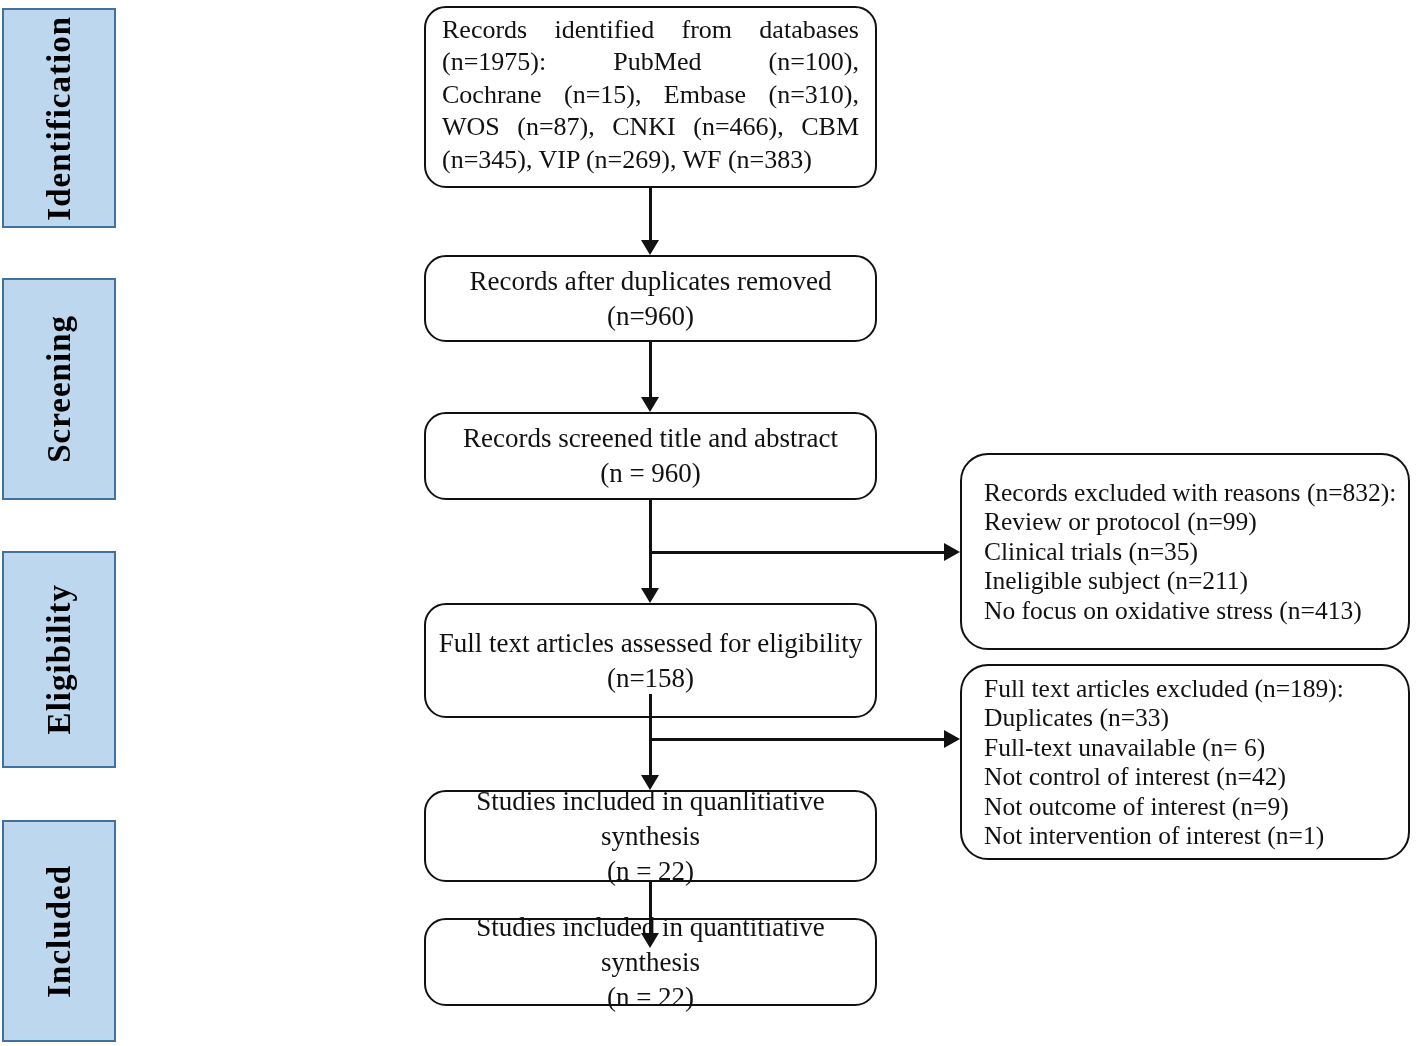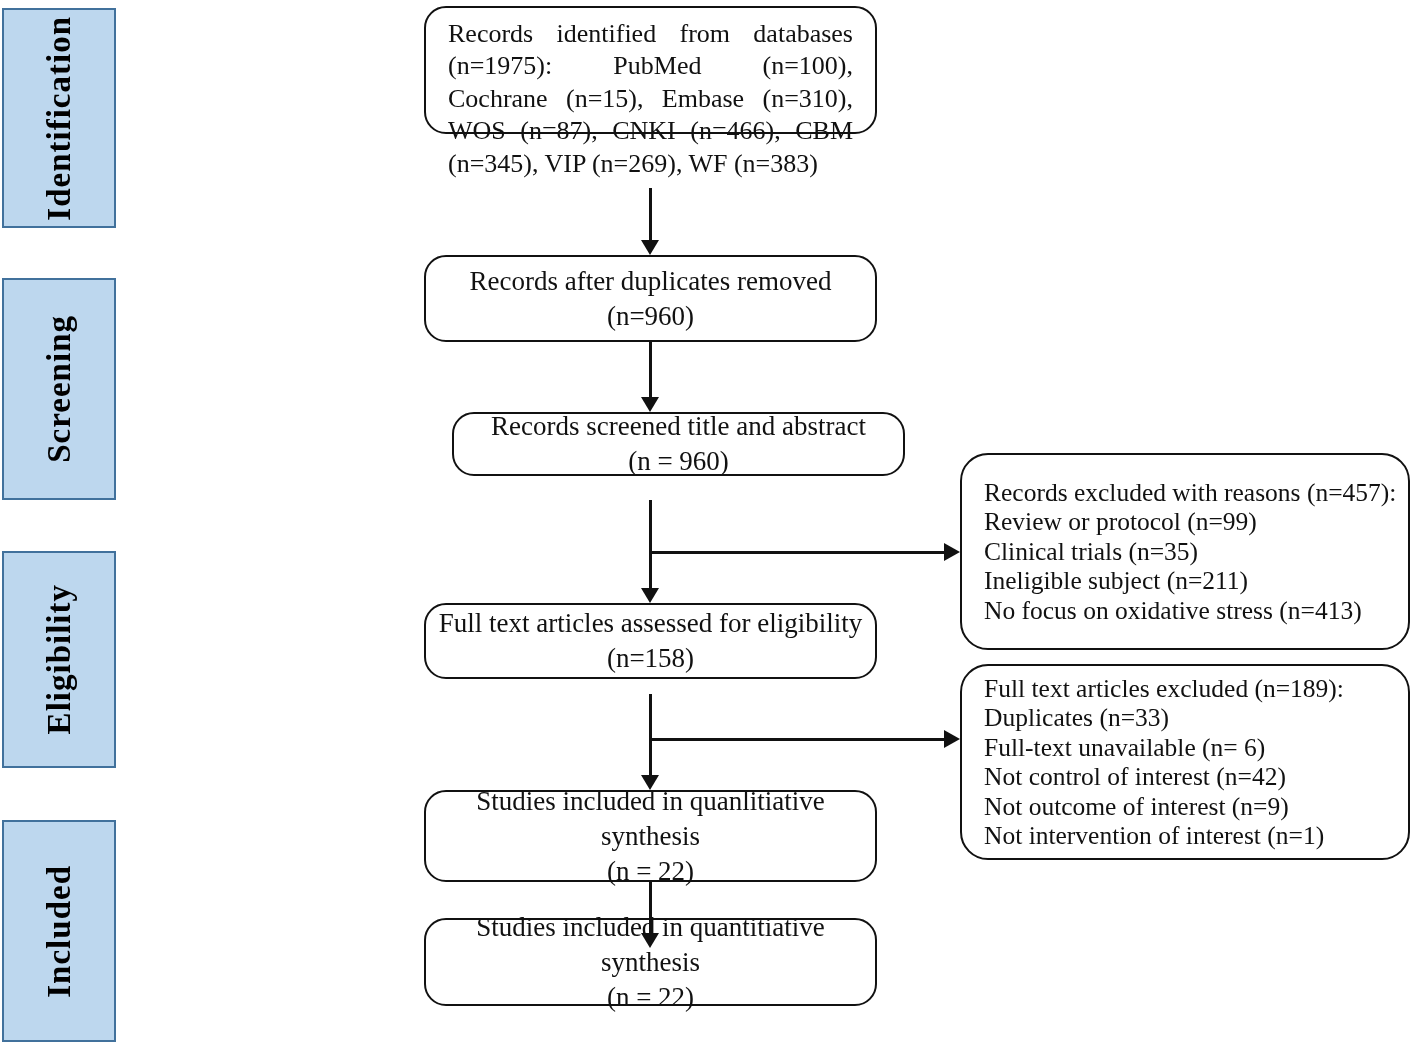--- a/index.html
+++ b/index.html
@@ -48,24 +48,24 @@
     position: absolute;
     box-sizing: border-box;
     border: 2.5px solid #111111;
     border-radius: 22px;
     background: #ffffff;
     display: flex;
     flex-direction: column;
     justify-content: center;
   }
   .main-box { left: 424px; width: 453px; }
-  #box-identified { top: 6px;   height: 128px; padding: 10px 22px; justify-content: flex-start; }
+  #box-identified { top: 6px;   height: 182px; padding: 10px 16px; justify-content: flex-end; }
   #box-dedup      { top: 255px; height: 87px; font-family: Liberation Serif, serif; }
-  #box-screened   { top: 412px; height: 64px; margin-left: 28px; }
-  #box-fulltext   { top: 603px; height: 76px; }
+  #box-screened   { top: 412px; height: 88px; }
+  #box-fulltext   { top: 603px; height: 115px; }
   #box-qual       { top: 790px; height: 92px; }
   #box-quant      { top: 918px; height: 88px; }
 
   .center-lines { text-align: center; font-size: 27px; line-height: 35px; }
   .center-lines div { text-align: center; }
 
   .justify-line {
     font-size: 26px;
     line-height: 32.4px;
     text-align: justify;
@@ -159,21 +159,21 @@
     <div>Studies included in quanlitiative synthesis</div>
     <div>(n = 22)</div>
   </div>
 
   <div class="flow-box main-box center-lines" id="box-quant">
     <div>Studies included in quantitiative synthesis</div>
     <div>(n = 22)</div>
   </div>
 
   <div class="flow-box excl-box" id="box-excl-records">
-    <div class="excl-line">Records excluded with reasons (n=457):</div>
+    <div class="excl-line">Records excluded with reasons (n=832):</div>
     <div class="excl-line">Review or protocol (n=99)</div>
     <div class="excl-line">Clinical trials (n=35)</div>
     <div class="excl-line">Ineligible subject (n=211)</div>
     <div class="excl-line">No focus on oxidative stress (n=413)</div>
   </div>
 
   <div class="flow-box excl-box" id="box-excl-fulltext">
     <div class="excl-line">Full text articles excluded (n=189):</div>
     <div class="excl-line">Duplicates (n=33)</div>
     <div class="excl-line">Full-text unavailable (n= 6)</div>

